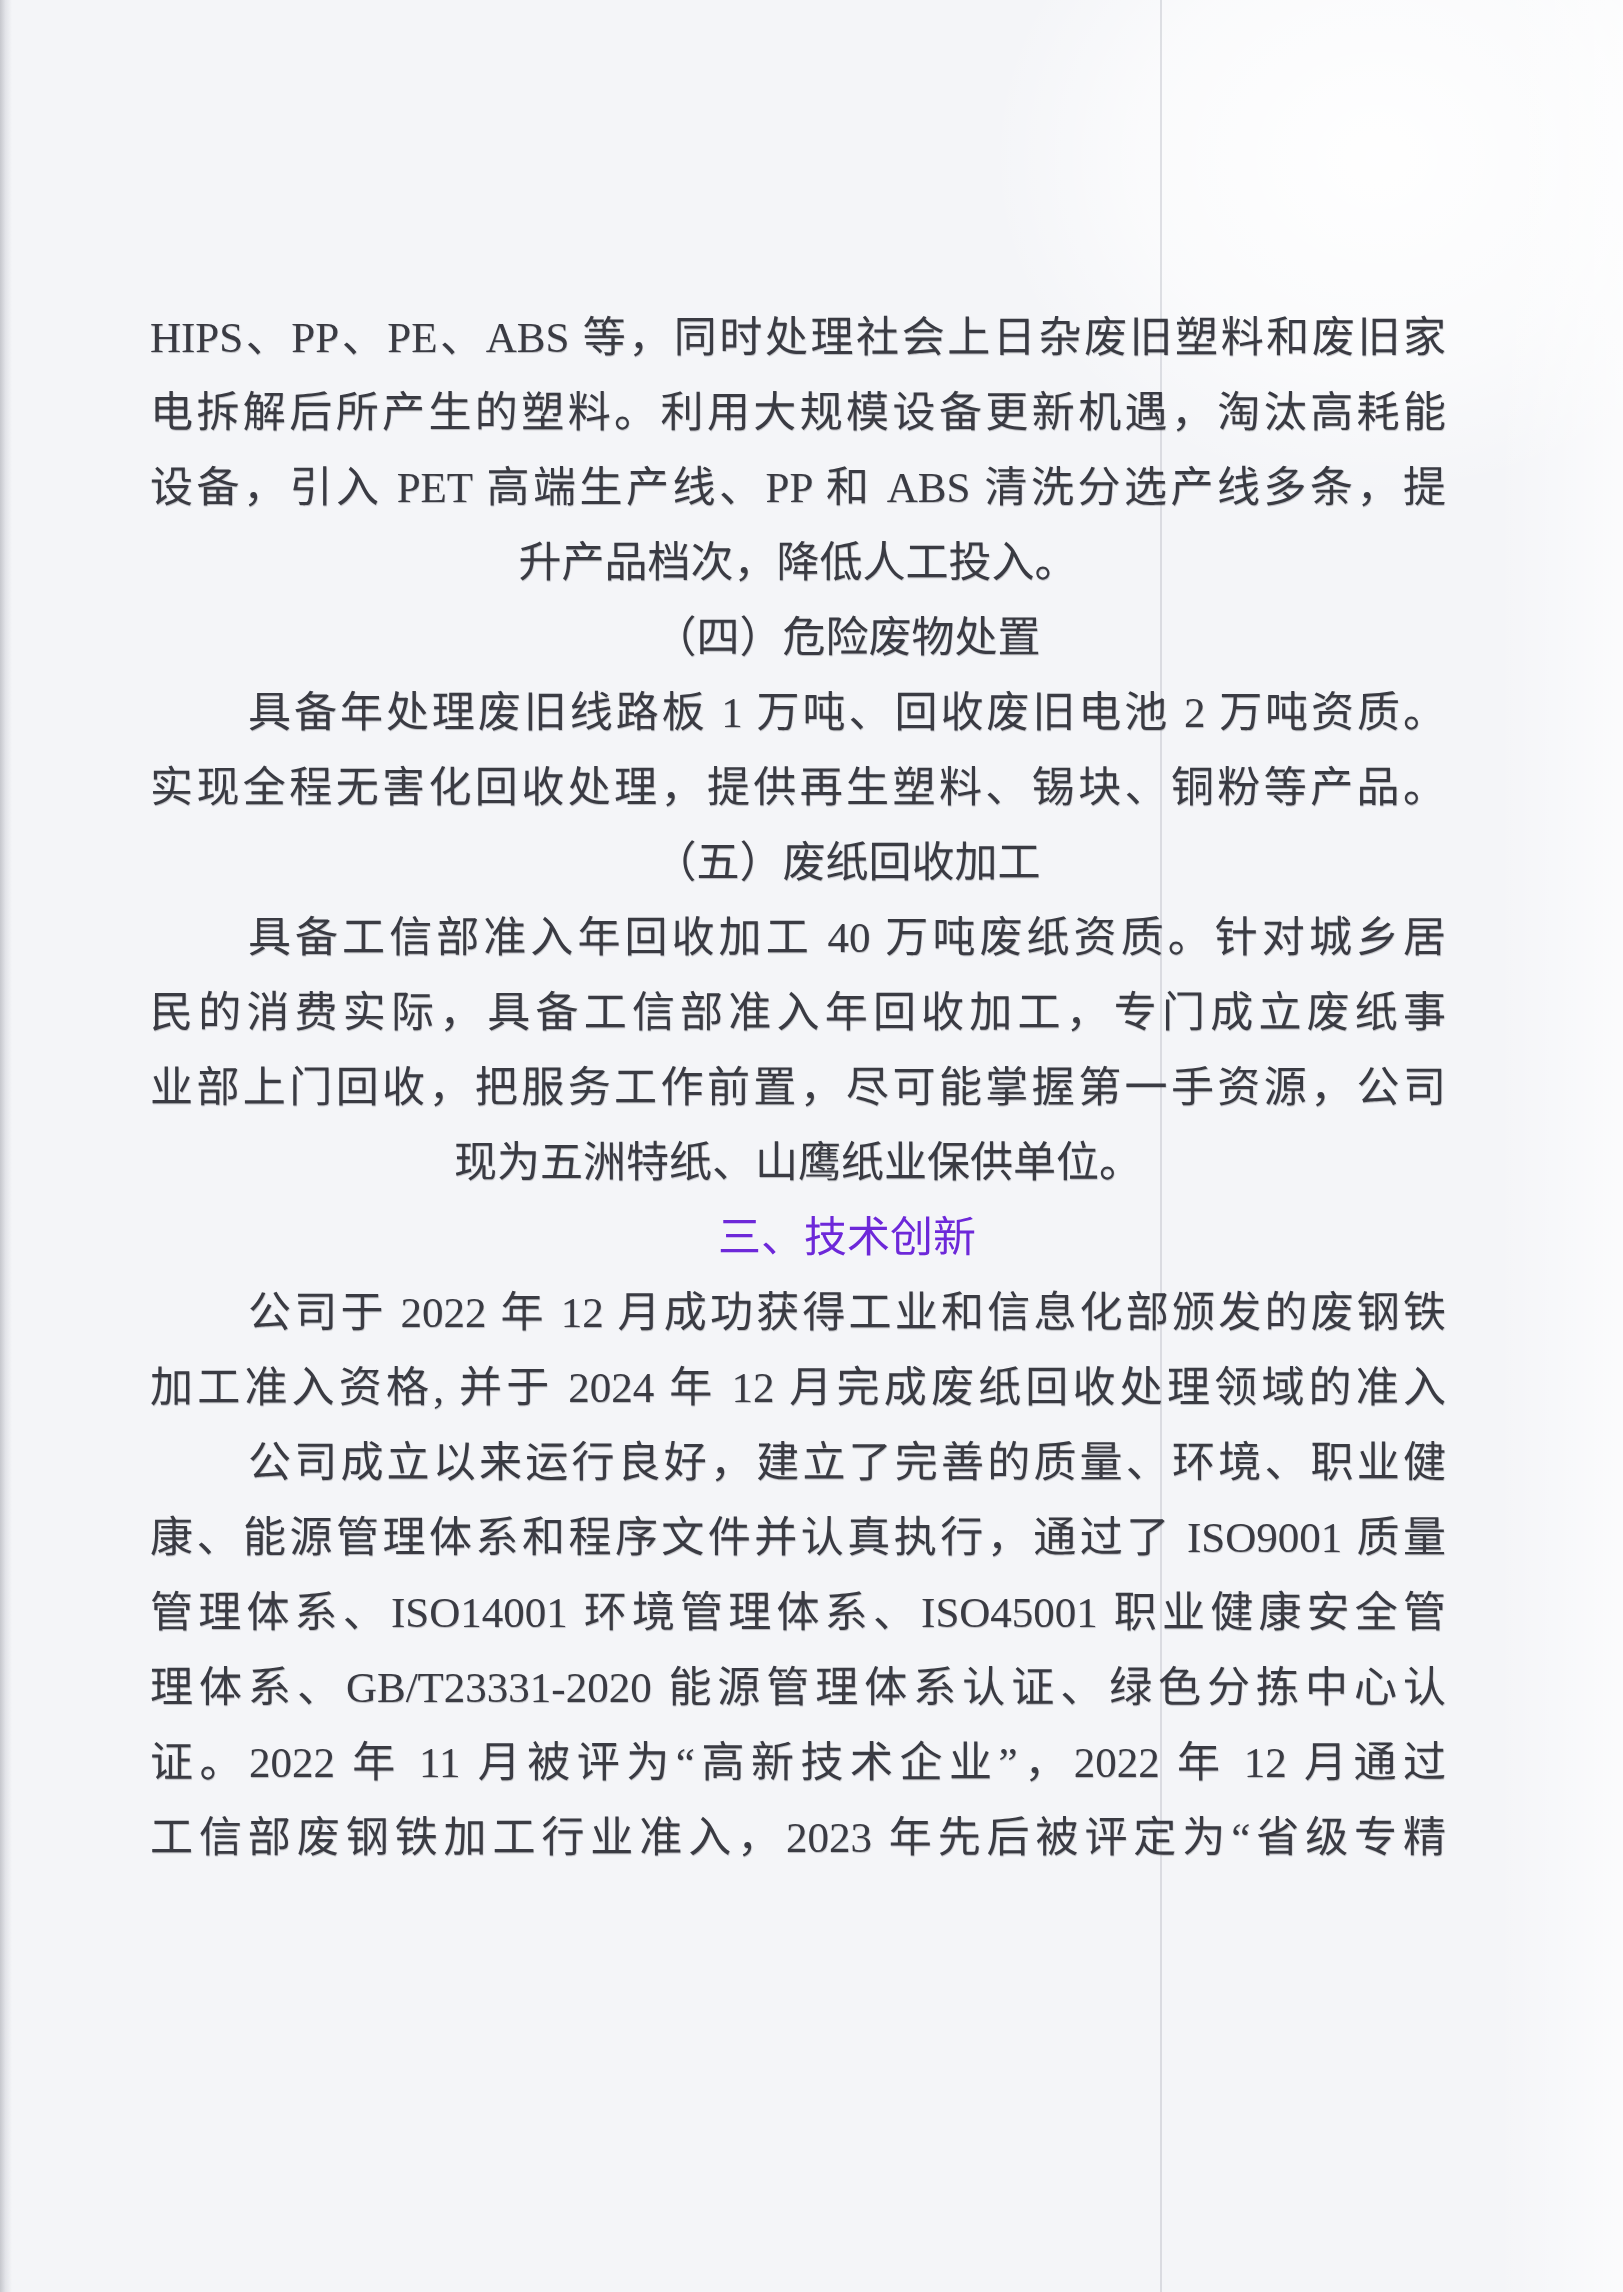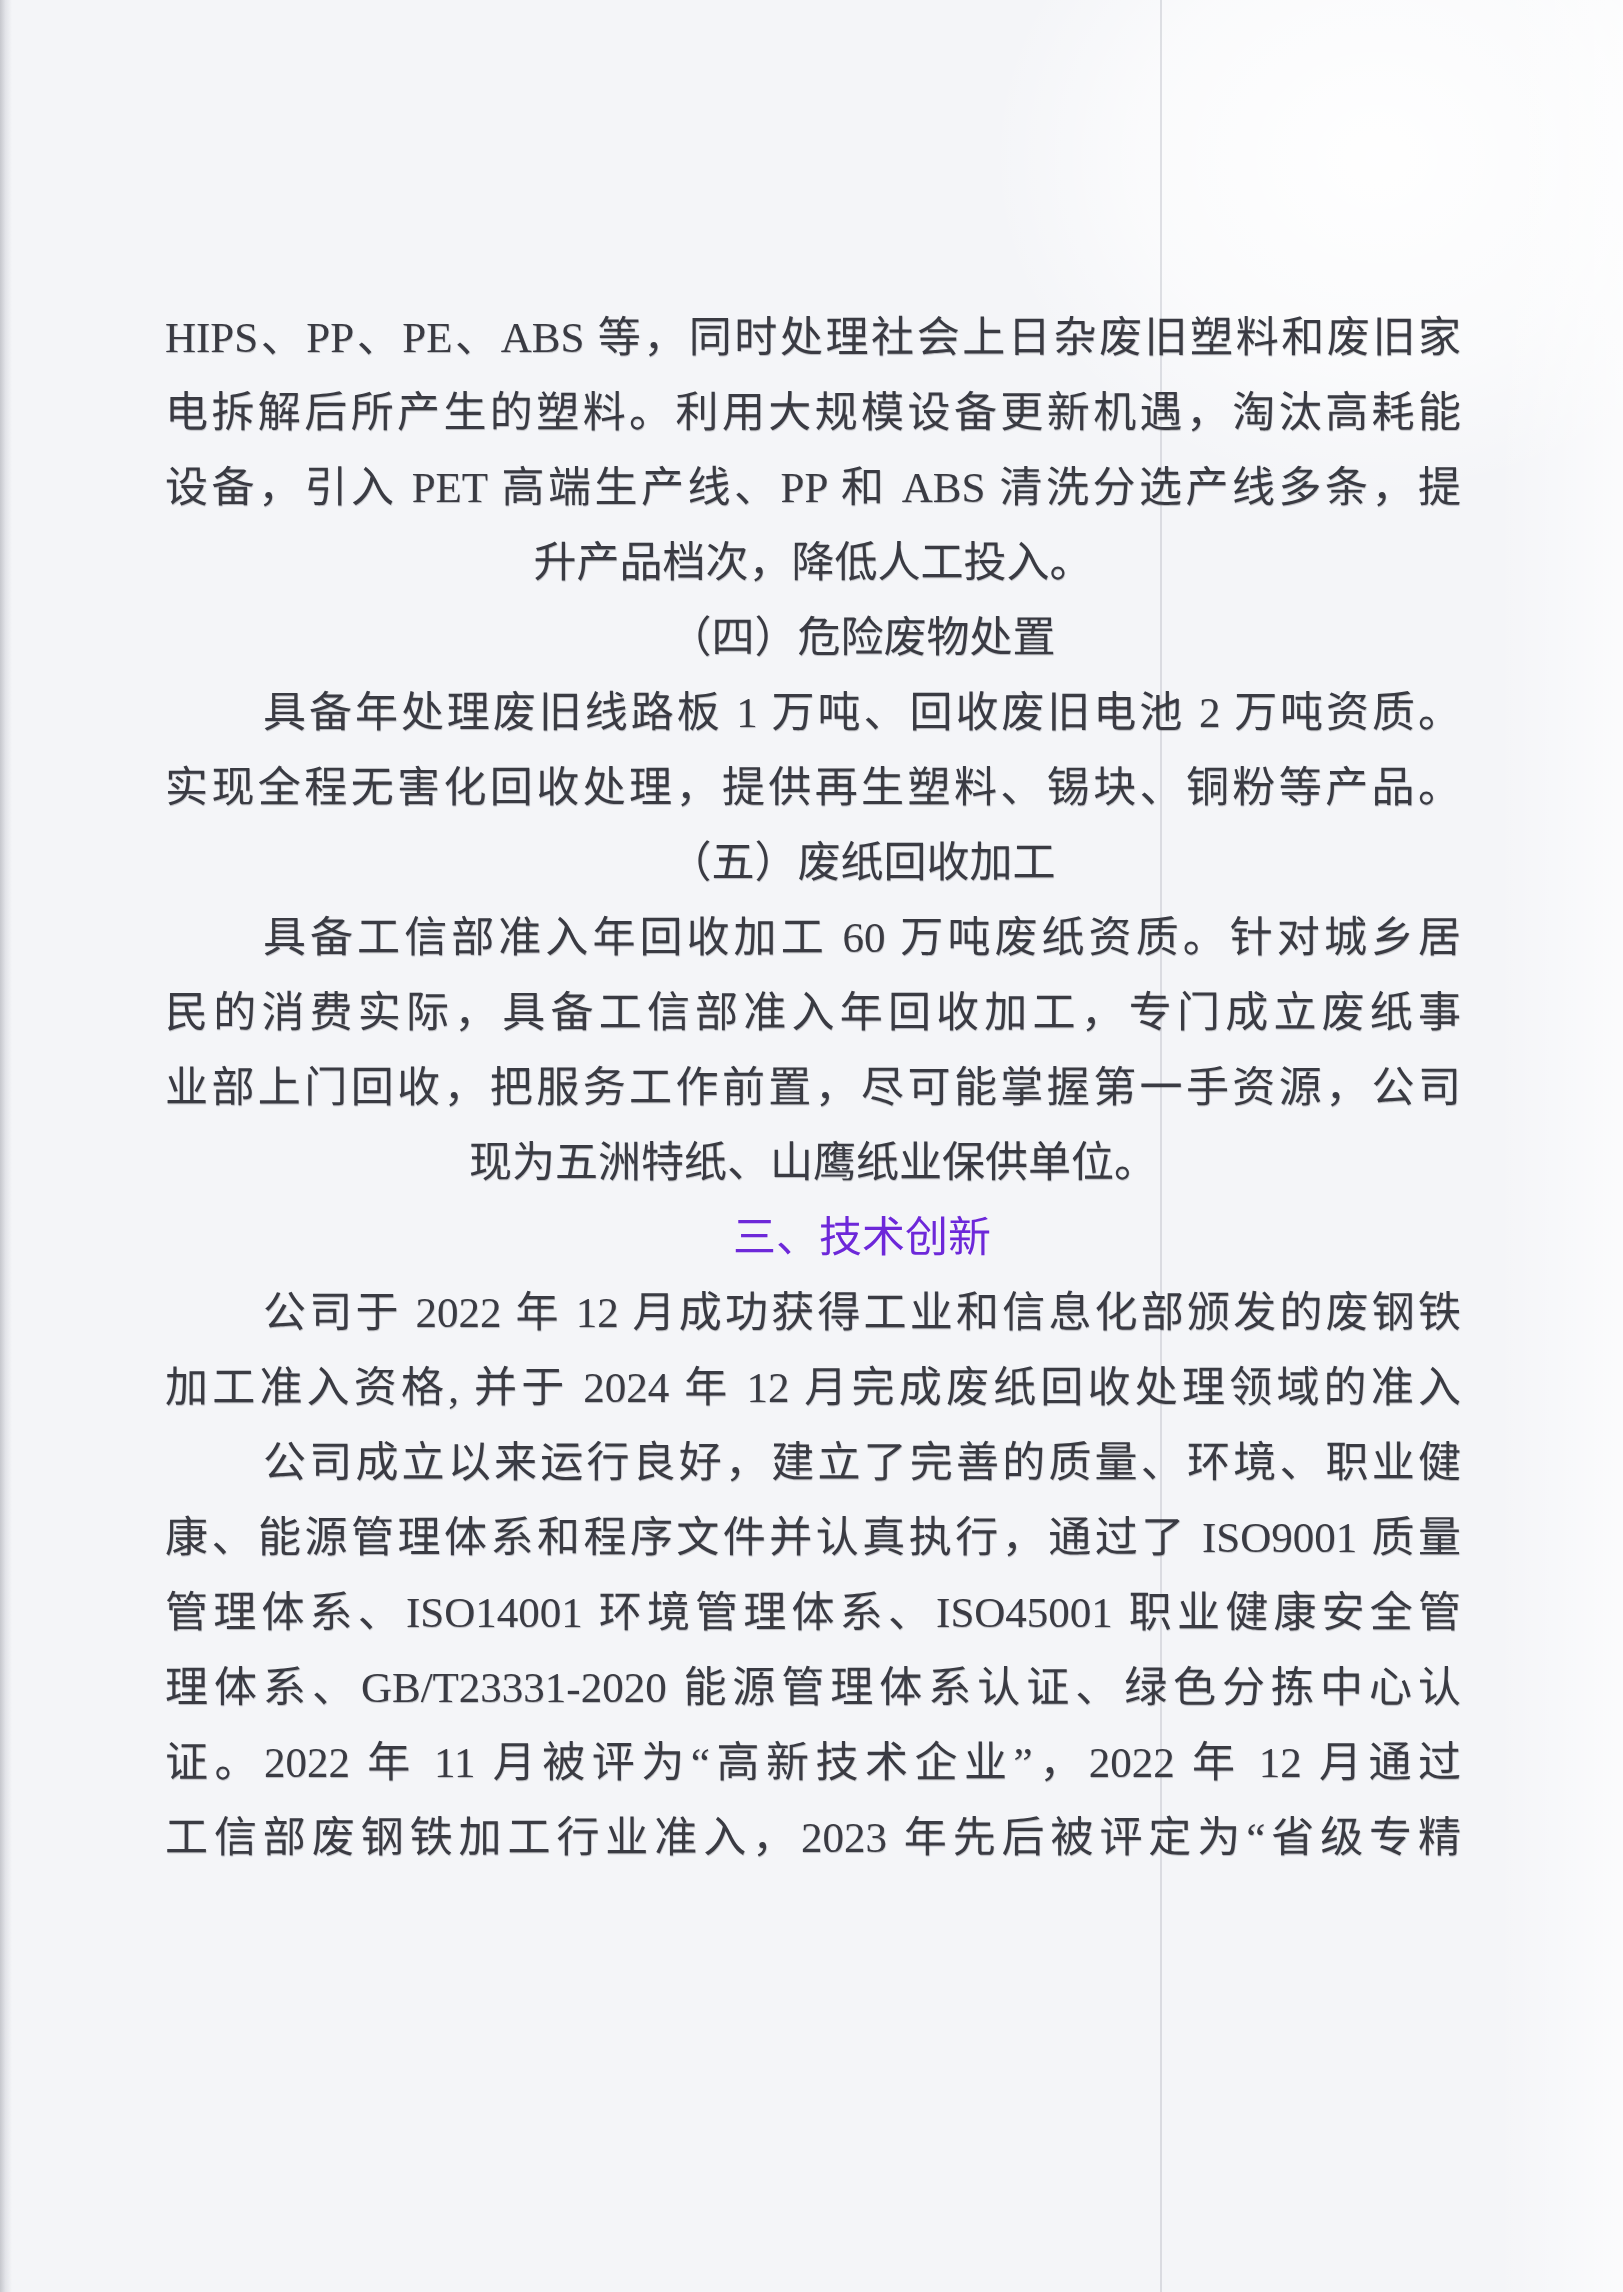--- a/index.html
+++ b/index.html
@@ -29,21 +29,21 @@
   .edge-right {
     position: absolute; right: 0; top: 0; bottom: 0; width: 127px;
     background: linear-gradient(270deg, rgba(255,255,255,0.65), rgba(255,255,255,0));
   }
   
   .crease {
     position: absolute; left: 1160px; top: 0; width: 2px; height: 100%;
     background: rgba(168,171,182,0.35);
   }
   .content {
-    position: absolute; left: 165px; top: 300px; width: 1296px;
+    position: absolute; left: 150px; top: 300px; width: 1296px;
   }
   .line {
     height: 75px;
     line-height: 75px;
     font-size: 43px;
     color: var(--fg, #3a3b43);
     text-shadow: 0.5px 0.5px 0.8px rgba(58,59,67,0.30);
     text-align: center;
   }
   .j {
@@ -69,21 +69,21 @@
 
   <div class="content">
     <div class="line j">HIPS、PP、PE、ABS 等，同时处理社会上日杂废旧塑料和废旧家</div>
     <div class="line j">电拆解后所产生的塑料。利用大规模设备更新机遇，淘汰高耗能</div>
     <div class="line j">设备，引入 PET 高端生产线、PP 和 ABS 清洗分选产线多条，提</div>
     <div class="line">升产品档次，降低人工投入。</div>
     <div class="line ind">（四）危险废物处置</div>
     <div class="line ind j">具备年处理废旧线路板 1 万吨、回收废旧电池 2 万吨资质。</div>
     <div class="line j">实现全程无害化回收处理，提供再生塑料、锡块、铜粉等产品。</div>
     <div class="line ind">（五）废纸回收加工</div>
-    <div class="line ind j">具备工信部准入年回收加工 60 万吨废纸资质。针对城乡居</div>
+    <div class="line ind j">具备工信部准入年回收加工 40 万吨废纸资质。针对城乡居</div>
     <div class="line j">民的消费实际，具备工信部准入年回收加工，专门成立废纸事</div>
     <div class="line j">业部上门回收，把服务工作前置，尽可能掌握第一手资源，公司</div>
     <div class="line">现为五洲特纸、山鹰纸业保供单位。</div>
     <div class="line ind bold">三、技术创新</div>
     <div class="line ind j">公司于 2022 年 12 月成功获得工业和信息化部颁发的废钢铁</div>
     <div class="line j">加工准入资格, 并于 2024 年 12 月完成废纸回收处理领域的准入</div>
     <div class="line ind j">公司成立以来运行良好，建立了完善的质量、环境、职业健</div>
     <div class="line j">康、能源管理体系和程序文件并认真执行，通过了 ISO9001 质量</div>
     <div class="line j">管理体系、ISO14001 环境管理体系、ISO45001 职业健康安全管</div>
     <div class="line j">理体系、GB/T23331-2020 能源管理体系认证、绿色分拣中心认</div>

